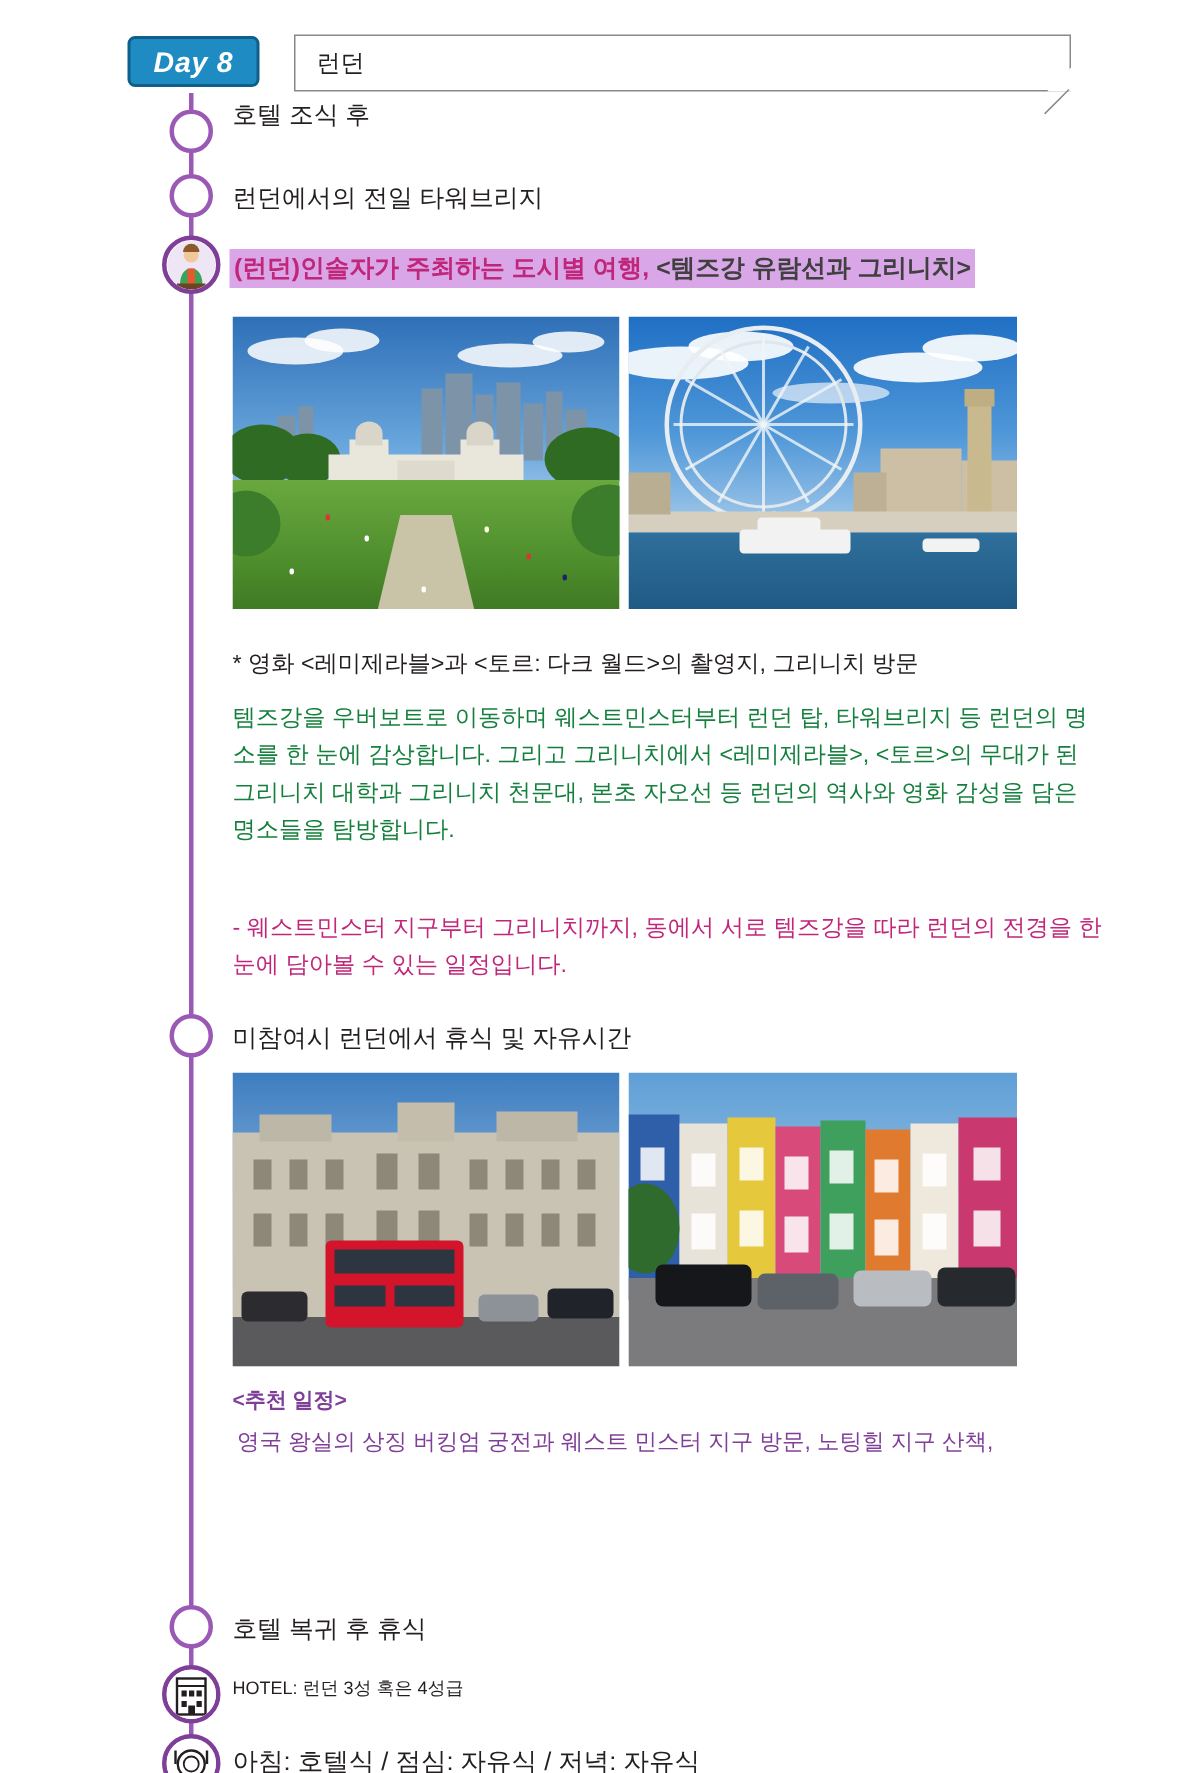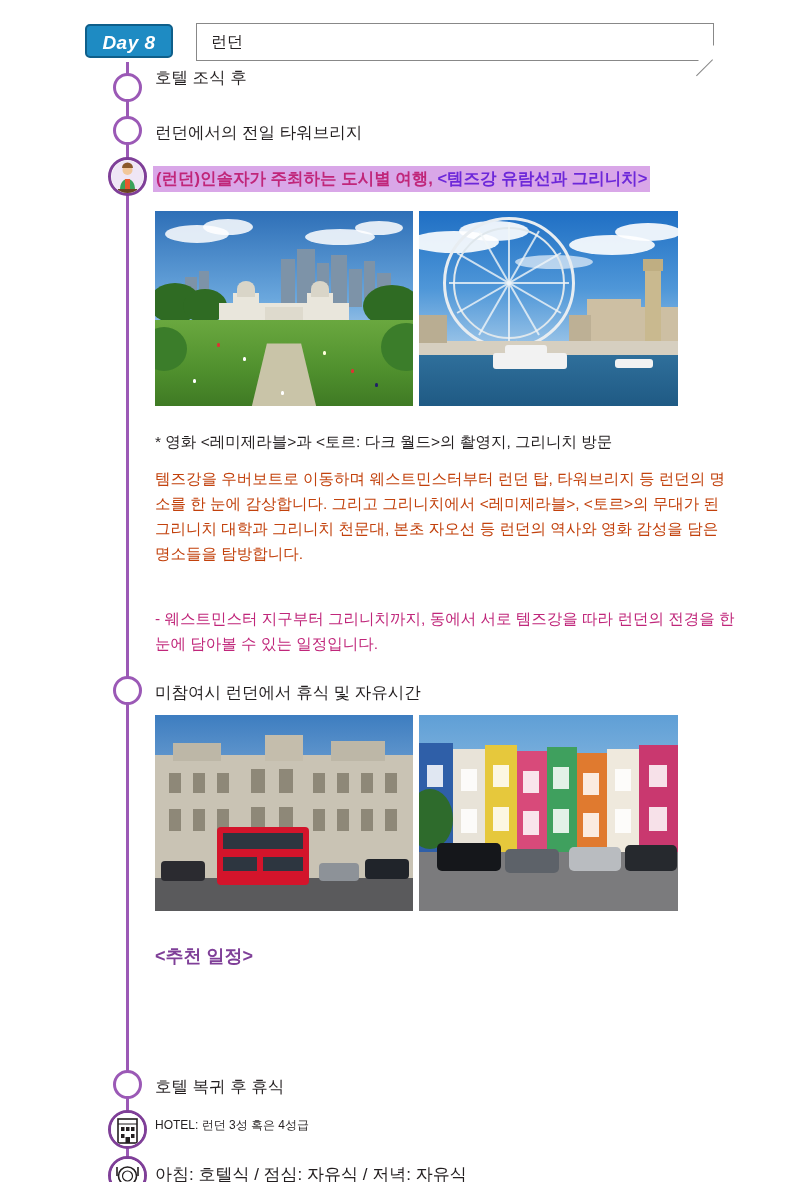--- a/index.html
+++ b/index.html
@@ -122,55 +122,54 @@
     position: absolute;
     left: 153px;
     background: #d9a7e8;
     padding: 2px 3px;
     font-size: 16.5px;
     font-weight: bold;
     color: #c0267a;
     white-space: nowrap;
   }
   .highlight .purple {
-    color: #6d28d9;
+    color: #404040;
   }
 
   
   .photo {
     position: absolute;
     overflow: hidden;
   }
 
   .note {
     position: absolute;
     left: 155px;
     font-size: 15.5px;
     color: #231f20;
     white-space: nowrap;
   }
   .para {
     position: absolute;
     left: 155px;
     width: 582px;
     font-size: 15.5px;
-    color: #c2410c;
+    color: #15803d;
     line-height: 1.62;
   }
   .para.pink {
     color: #c0267a;
   }
   .rec-title {
     position: absolute;
     left: 155px;
-    font-size: 18px;
+    font-size: 14px;
     font-weight: bold;
     color: #7f3f98;
     white-space: nowrap;
-    margin-top: 19px;
   }
   .rec-list {
     position: absolute;
     left: 158px;
     width: 600px;
     font-size: 15px;
     color: #7f3f98;
     line-height: 1.62;
   }
 
@@ -399,20 +398,21 @@
   <div class="p4-tree" style="left:-12px; top:74px; width:46px; height:60px;"></div>
   <div class="p4-road"></div>
   <div class="p4-car" style="left:18px; top:128px; width:64px; height:28px; background:#15171b;"></div>
   <div class="p4-car" style="left:86px; top:134px; width:54px; height:24px; background:#5d6269;"></div>
   <div class="p4-car" style="left:150px; top:132px; width:52px; height:24px; background:#b9bcc0;"></div>
   <div class="p4-car" style="left:206px; top:130px; width:52px; height:26px; background:#26292e;"></div>
 </div>
 
 <div class="rec-title" style="top:925px;">&lt;추천 일정&gt;</div>
 <div class="rec-list" style="top:950px;">
+  <div>영국 왕실의 상징 버킹엄 궁전과 웨스트 민스터 지구 방문, 노팅힐 지구 산책,</div>
 </div>
 
 <div class="node" style="top:1070px;"></div>
 <div class="row-text" style="top:1075px;">호텔 복귀 후 휴식</div>
 
 <div class="node icon-node big" style="top:1110px;">
   <svg width="33" height="33" viewBox="0 0 33 33" aria-hidden="true">
     <rect x="0" y="0" width="33" height="33" fill="#ffffff"></rect>
     <rect x="7" y="6" width="19" height="24" fill="none" stroke="#231f20" stroke-width="1.6"></rect>
     <line x1="7" y1="11" x2="26" y2="11" stroke="#231f20" stroke-width="1.2"></line>

